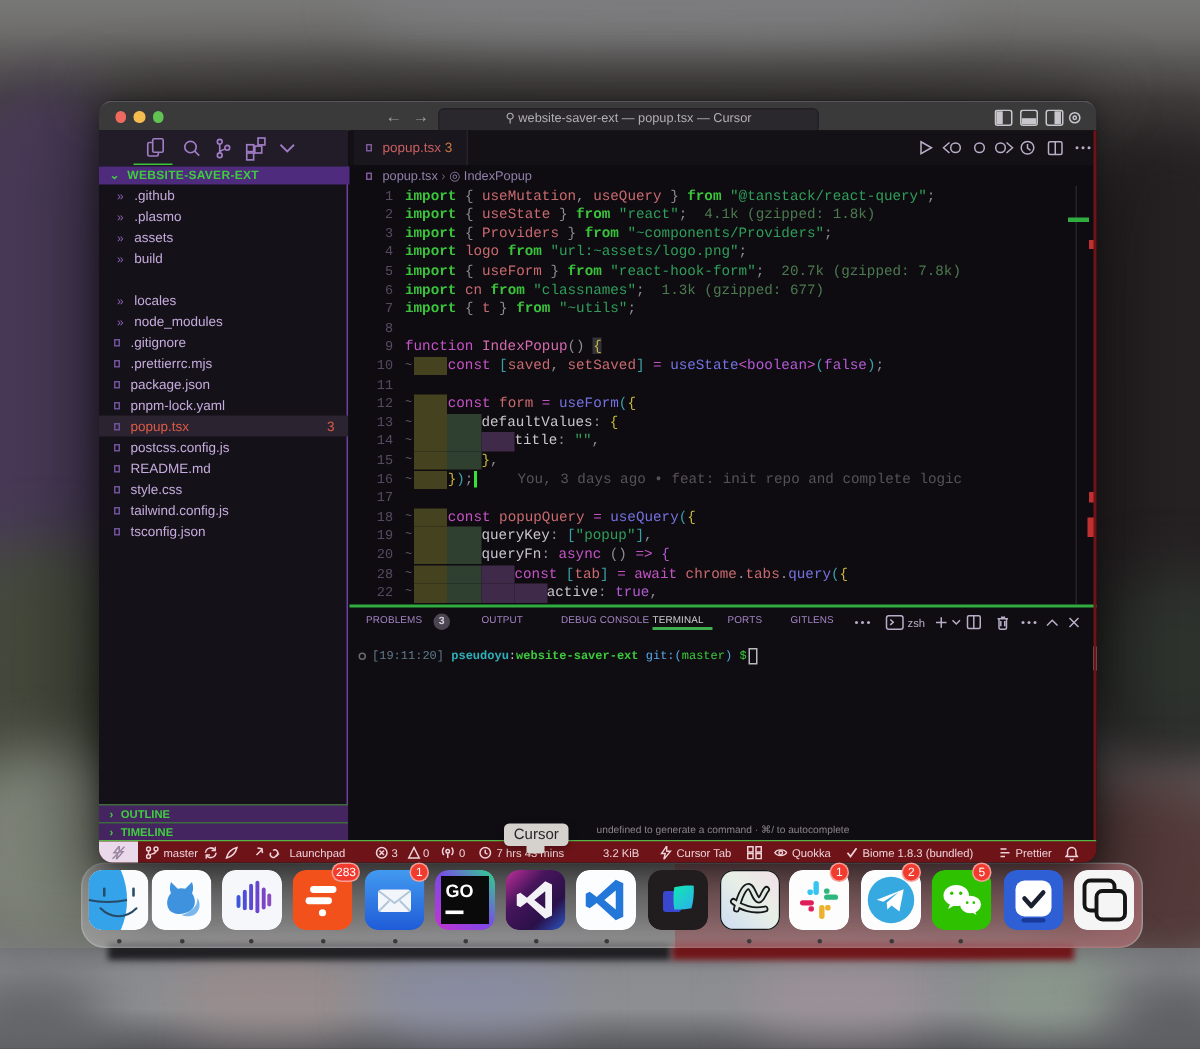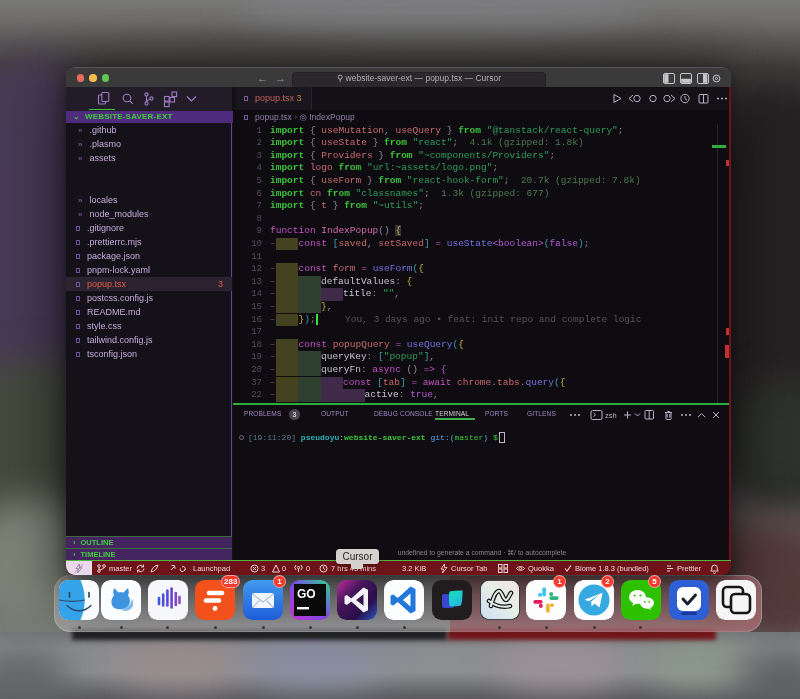--- a/index.html
+++ b/index.html
@@ -37,21 +37,21 @@
 .gm{position:absolute;color:#6a6470;font-family:"Liberation Mono",monospace;font-size:8px;line-height:12.6px}
 .kg{color:#3bc43b;font-weight:bold}.km{color:#c653c6}.idr{color:#c96a6f}.pw{color:#c9c4ce}
 .cv{color:#7472e0}.sg{color:#2f9e5a}.tp{color:#b45ad6}.bt{color:#3aa0a8}.by{color:#c8b83a}
 .bp{color:#b45ad6}.pg{color:#8e8a96}.dg{color:#4c7a50}.bl{color:#565259}.fn{color:#d66bb0}
 #panel{position:absolute;left:167px;top:336px;width:498px;height:157px;background:#0f0d12;border-top:2px solid #2fae3f}
 .ptab{position:absolute;top:1px;height:16px;font-size:6.6px;font-weight:normal;line-height:16px;color:#a585c5;letter-spacing:.1px}
 #statusbar{position:absolute;left:0;top:493px;width:665px;height:15px;background:#6e1419;
   border-top:1px solid #55b545;border-radius:0 0 9px 9px;color:#eed2d9;font-size:7.5px}
 .sbi{position:absolute;top:1px;height:14px;line-height:13px;white-space:nowrap}
 .dicon{position:absolute;top:580px;width:40px;height:40px;border-radius:9px;overflow:hidden}
-.badge{position:absolute;background:#f13b2f;color:#fff;border-radius:8px;font-size:8px;font-weight:bold;
+.badge{position:absolute;background:#f13b2f;color:#fff;border-radius:8px;font-size:8px;font-weight:normal;
   text-align:center;line-height:12px;height:13px;min-width:13px;padding:0 2px;border:1px solid rgba(255,255,255,.5)}
 .ddot{position:absolute;top:626px;width:3px;height:3px;border-radius:50%;background:#3a3a3a}
 </style></head><body>
 <div id="page">
 <div class="abs" style="left:0;top:0;width:800px;height:699px;background:linear-gradient(180deg,#787877 0%,#6e6d6c 3%,#565453 6.5%,#454241 9.5%,#4e4b4d 60%,#6f7070 88%,#8d8f90 93%,#6d6e70 100%)"></div>
     <div class="blur" style="left:-40px;top:60px;width:140px;height:330px;background:#483a57;border-radius:40%"></div>
     <div class="blur" style="left:-30px;top:360px;width:120px;height:200px;background:#44493c;border-radius:40%"></div>
     <div class="blur" style="left:-30px;top:500px;width:130px;height:130px;background:#7e8478;border-radius:40%"></div>
     <div class="blur" style="left:240px;top:-40px;width:400px;height:70px;background:#7c7c7e;border-radius:40%"></div>
     <div class="blur" style="left:715px;top:80px;width:130px;height:420px;background:#262123;border-radius:30%"></div>
@@ -109,20 +109,21 @@
             <rect x="70.5" y="11" width="4.6" height="4.6"></rect>
             <rect x="78" y="1" width="4.6" height="4.6"></rect>
 <path d="M93 5.5 l4.5 4.5 l4.5 -4.5" stroke-width="1.2"></path>
 </g>
         </svg>
         <div class="abs" style="left:23px;top:21.5px;width:26px;height:1.5px;background:#3bc43b"></div>
         <div id="projhead"><span style="margin-left:7px;margin-right:5px">⌄</span>WEBSITE-SAVER-EXT</div>
         <div class="trow" style="top:36px"><span class="chev" style="margin-left:12px;margin-right:7px">»</span>.github</div>
         <div class="trow" style="top:50px"><span class="chev" style="margin-left:12px;margin-right:7px">»</span>.plasmo</div>
         <div class="trow" style="top:64px"><span class="chev" style="margin-left:12px;margin-right:7px">»</span>assets</div>
+        <div class="trow" style="top:78px"><span class="chev" style="margin-left:12px;margin-right:7px">»</span>build</div>
         <div class="trow" style="top:106px"><span class="chev" style="margin-left:12px;margin-right:7px">»</span>locales</div>
         <div class="trow" style="top:120px"><span class="chev" style="margin-left:12px;margin-right:7px">»</span>node_modules</div>
         <div class="trow" style="top:134px"><span style="margin-left:10px"></span><span class="ficon"></span>.gitignore</div>
         <div class="trow" style="top:148px"><span style="margin-left:10px"></span><span class="ficon"></span>.prettierrc.mjs</div>
         <div class="trow" style="top:162px"><span style="margin-left:10px"></span><span class="ficon"></span>package.json</div>
         <div class="trow" style="top:176px"><span style="margin-left:10px"></span><span class="ficon"></span>pnpm-lock.yaml</div>
         <div class="trow" style="top:190px;background:#2c2330;color:#dd5a45"><span style="margin-left:10px"></span><span class="ficon"></span>popup.tsx<span style="position:absolute;right:9px;color:#dd5a45">3</span></div>
         <div class="trow" style="top:204px"><span style="margin-left:10px"></span><span class="ficon"></span>postcss.config.js</div>
         <div class="trow" style="top:218px"><span style="margin-left:10px"></span><span class="ficon"></span>README.md</div>
         <div class="trow" style="top:232px"><span style="margin-left:10px"></span><span class="ficon"></span>style.css</div>
@@ -169,21 +170,21 @@
           <div class="ln" style="top:126.5px">11</div>
           <div class="ln" style="top:139.1px">12</div>
           <div class="ln" style="top:151.7px">13</div>
           <div class="ln" style="top:164.3px">14</div>
           <div class="ln" style="top:176.9px">15</div>
           <div class="ln" style="top:189.5px">16</div>
           <div class="ln" style="top:202.1px">17</div>
           <div class="ln" style="top:214.7px">18</div>
           <div class="ln" style="top:227.3px">19</div>
           <div class="ln" style="top:239.9px">20</div>
-          <div class="ln" style="top:252.5px">37</div>
+          <div class="ln" style="top:252.5px">28</div>
           <div class="ln" style="top:265.1px">22</div>
           <div class="ib i1" style="left:43px;top:113.9px;width:22px"></div>
           <div class="gm" style="left:37px;top:113.9px">~</div>
           <div class="ib i1" style="left:43px;top:139.1px;width:22px"></div>
           <div class="gm" style="left:37px;top:139.1px">~</div>
           <div class="ib i1" style="left:43px;top:151.7px;width:22px"></div>
           <div class="ib i2" style="left:65px;top:151.7px;width:23px"></div>
           <div class="gm" style="left:37px;top:151.7px">~</div>
           <div class="ib i1" style="left:43px;top:164.3px;width:22px"></div>
           <div class="ib i2" style="left:65px;top:164.3px;width:23px"></div>

